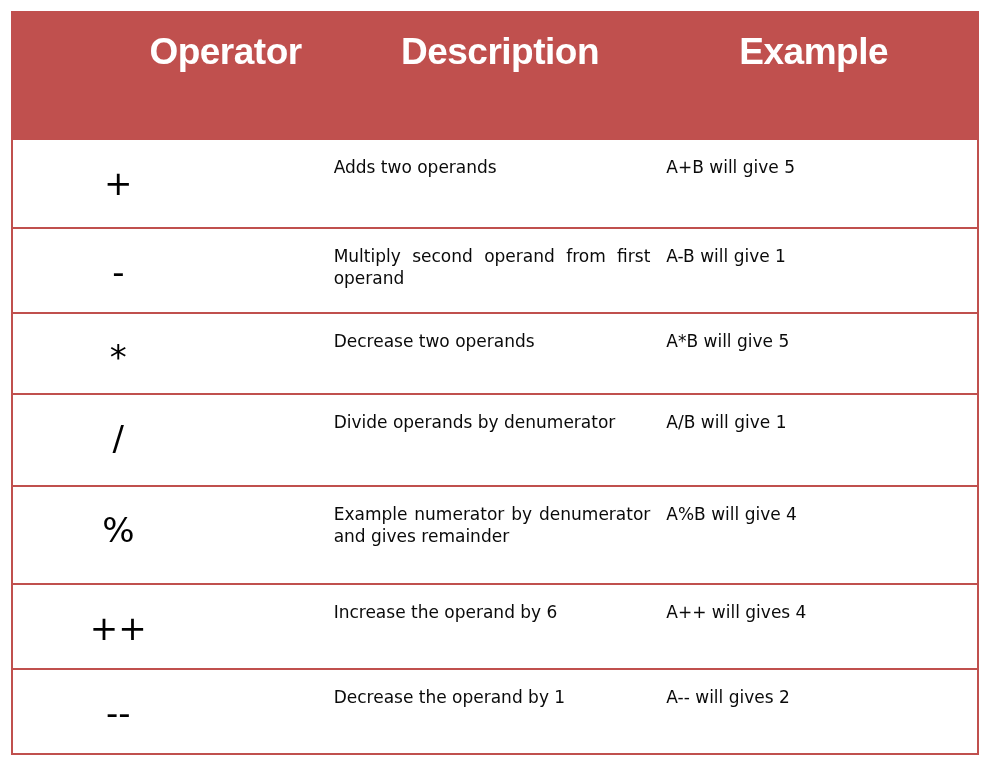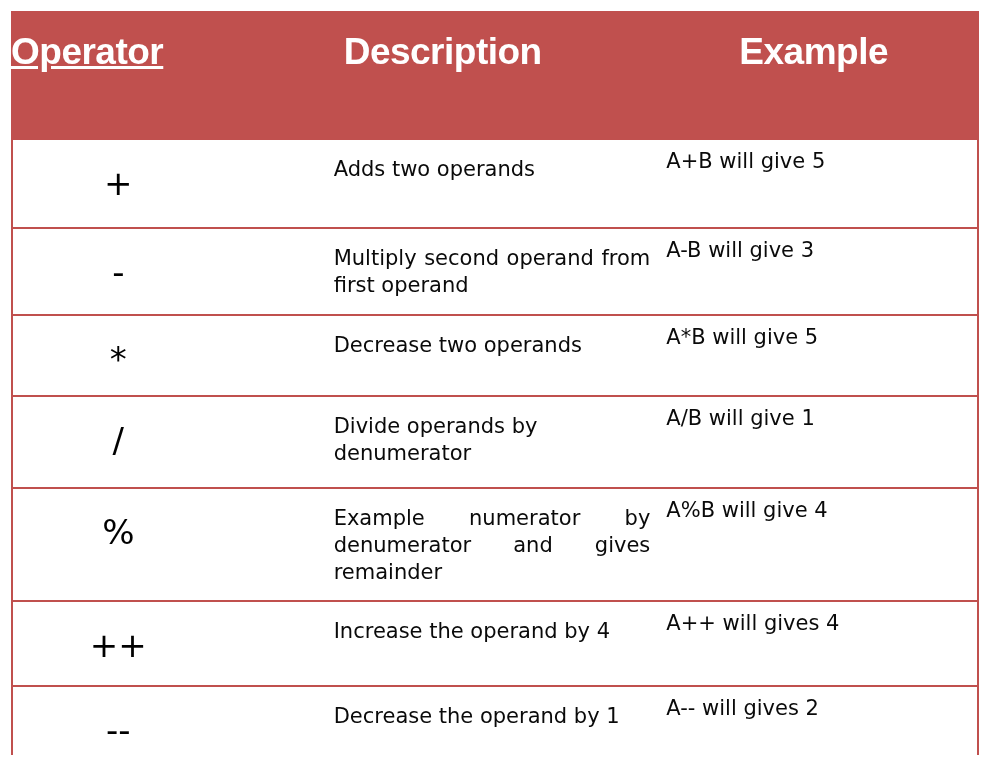--- a/index.html
+++ b/index.html
@@ -47,34 +47,34 @@
     font-weight: bold;
     font-size: 37px;
     line-height: 1;
     font-family: "Liberation Sans", sans-serif;
     letter-spacing: -0.5px;
   }
   th .hd-inner {
     padding-top: 22px;
     display: block;
   }
-  th.col-operator .hd-inner { text-align: left; padding-right: 32px; text-decoration: underline; }
-  th.col-description .hd-inner { text-align: left; padding-left: 10px; }
+  th.col-operator .hd-inner { text-align: right; padding-right: 32px; }
+  th.col-description .hd-inner { text-align: center; padding-left: 10px; }
   th.col-example .hd-inner { text-align: center; padding-right: 8px; }
 
   
   tbody td {
     border-bottom: 2px solid #c0504e;
     border-left: none;
     border-right: none;
     padding: 0;
     vertical-align: top;
     font-family: "DejaVu Sans", sans-serif;
     color: #0a0a0a;
-    font-size: 21px;
+    font-size: 17px;
     line-height: 1.30;
   }
 
   tbody tr:last-child td { border-bottom: 2px solid #c0504e; }
 
   td.c-op {
     width: 251px;
     text-align: center;
     font-size: 34px;
     line-height: 1;
@@ -99,21 +99,21 @@
   }
 
   td.c-ex {
     width: 220px;
     text-align: justify;
     text-align-last: left;
     -moz-text-align-last: left;
   }
   td.c-ex .ex-inner {
     display: block;
-    padding: 8px 4px 14px 10px;
+    padding: 16px 4px 14px 10px;
   }
 
   
   tr.r0 td { height: 87px; }
   tr.r1 td { height: 83px; }
   tr.r2 td { height: 79px; }
   tr.r3 td { height: 90px; }
   tr.r4 td { height: 96px; }
   tr.r5 td { height: 83px; }
   tr.r6 td { height: 83px; }
@@ -183,21 +183,21 @@
         </tr>
 
         <tr class="r1">
           <td class="c-op">
             <span class="op-inner">-</span>
           </td>
           <td class="c-desc">
             <span class="desc-inner">Multiply second operand from first operand</span>
           </td>
           <td class="c-ex">
-            <span class="ex-inner">A-B will give 3</span>
+            <span class="ex-inner">A-B will give 1</span>
           </td>
         </tr>
 
         <tr class="r2">
           <td class="c-op">
             <span class="op-inner">*</span>
           </td>
           <td class="c-desc">
             <span class="desc-inner">Decrease two operands</span>
           </td>
@@ -228,21 +228,21 @@
           <td class="c-ex">
             <span class="ex-inner">A%B will give 4</span>
           </td>
         </tr>
 
         <tr class="r5">
           <td class="c-op">
             <span class="op-inner">++</span>
           </td>
           <td class="c-desc">
-            <span class="desc-inner">Increase the operand by 4</span>
+            <span class="desc-inner">Increase the operand by 6</span>
           </td>
           <td class="c-ex">
             <span class="ex-inner">A++ will gives 4</span>
           </td>
         </tr>
 
         <tr class="r6">
           <td class="c-op">
             <span class="op-inner">--</span>
           </td>

